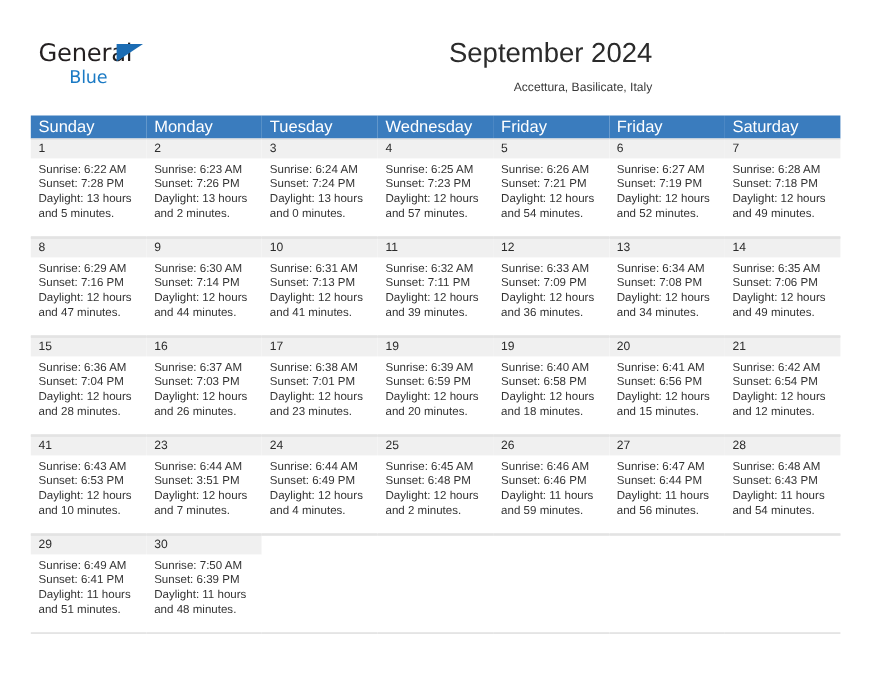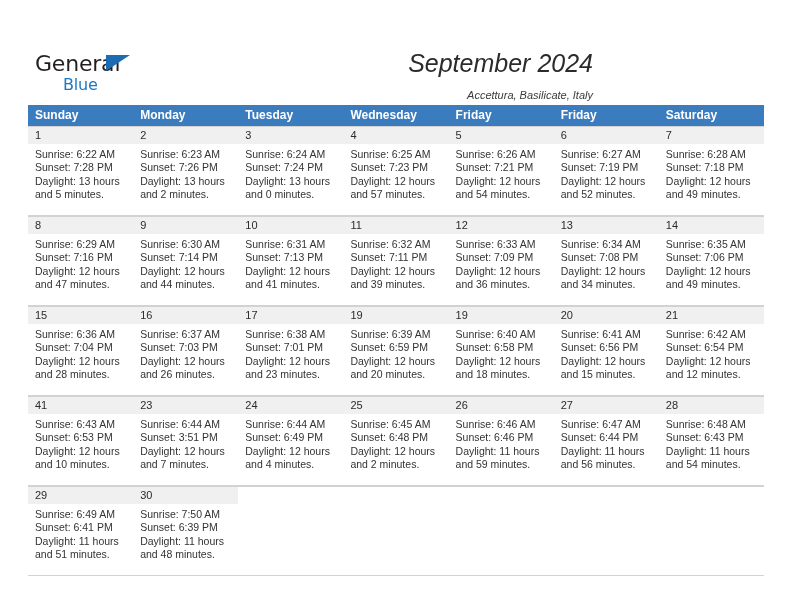--- a/index.html
+++ b/index.html
@@ -15,21 +15,21 @@
     position: relative;
     width: 792px;
     height: 612px;
     background: #ffffff;
     overflow: hidden;
   }
 
   
   .top-bar {
     position: absolute;
-    left: 0; top: 15px;
+    left: 0; top: 0;
     width: 628px;
     height: 100px;
   }
   .logo {
     position: absolute;
     left: 35px;
     top: 37px;
     width: 160px;
     height: 46px;
   }
@@ -57,21 +57,20 @@
     letter-spacing: -0.2px;
     color: #1b7ac4;
     font-family: "DejaVu Sans", sans-serif;
     line-height: 24px;
   }
   .title-block {
     position: absolute;
     right: 35px;
     top: 33px;
     text-align: right;
-    font-style: italic;
   }
   .cal-title {
     font-size: 25px;
     color: #2b2b2b;
     line-height: 30px;
     font-weight: normal;
     margin: 0;
     white-space: nowrap;
   }
   .cal-subtitle {
@@ -87,22 +86,22 @@
     position: absolute;
     left: 28px;
     top: 105px;
     width: 736px;
     border-collapse: collapse;
     table-layout: fixed;
   }
   .cal th {
     background: #3a7cbe;
     color: #ffffff;
-    font-weight: bold;
-    font-size: 12px;
+    font-weight: normal;
+    font-size: 15px;
     text-align: left;
     padding: 5px 0 5px 7px;
     height: 21px;
     line-height: 11px;
     border: none;
   }
   .cal td {
     vertical-align: top;
     padding: 0;
     border: none;

